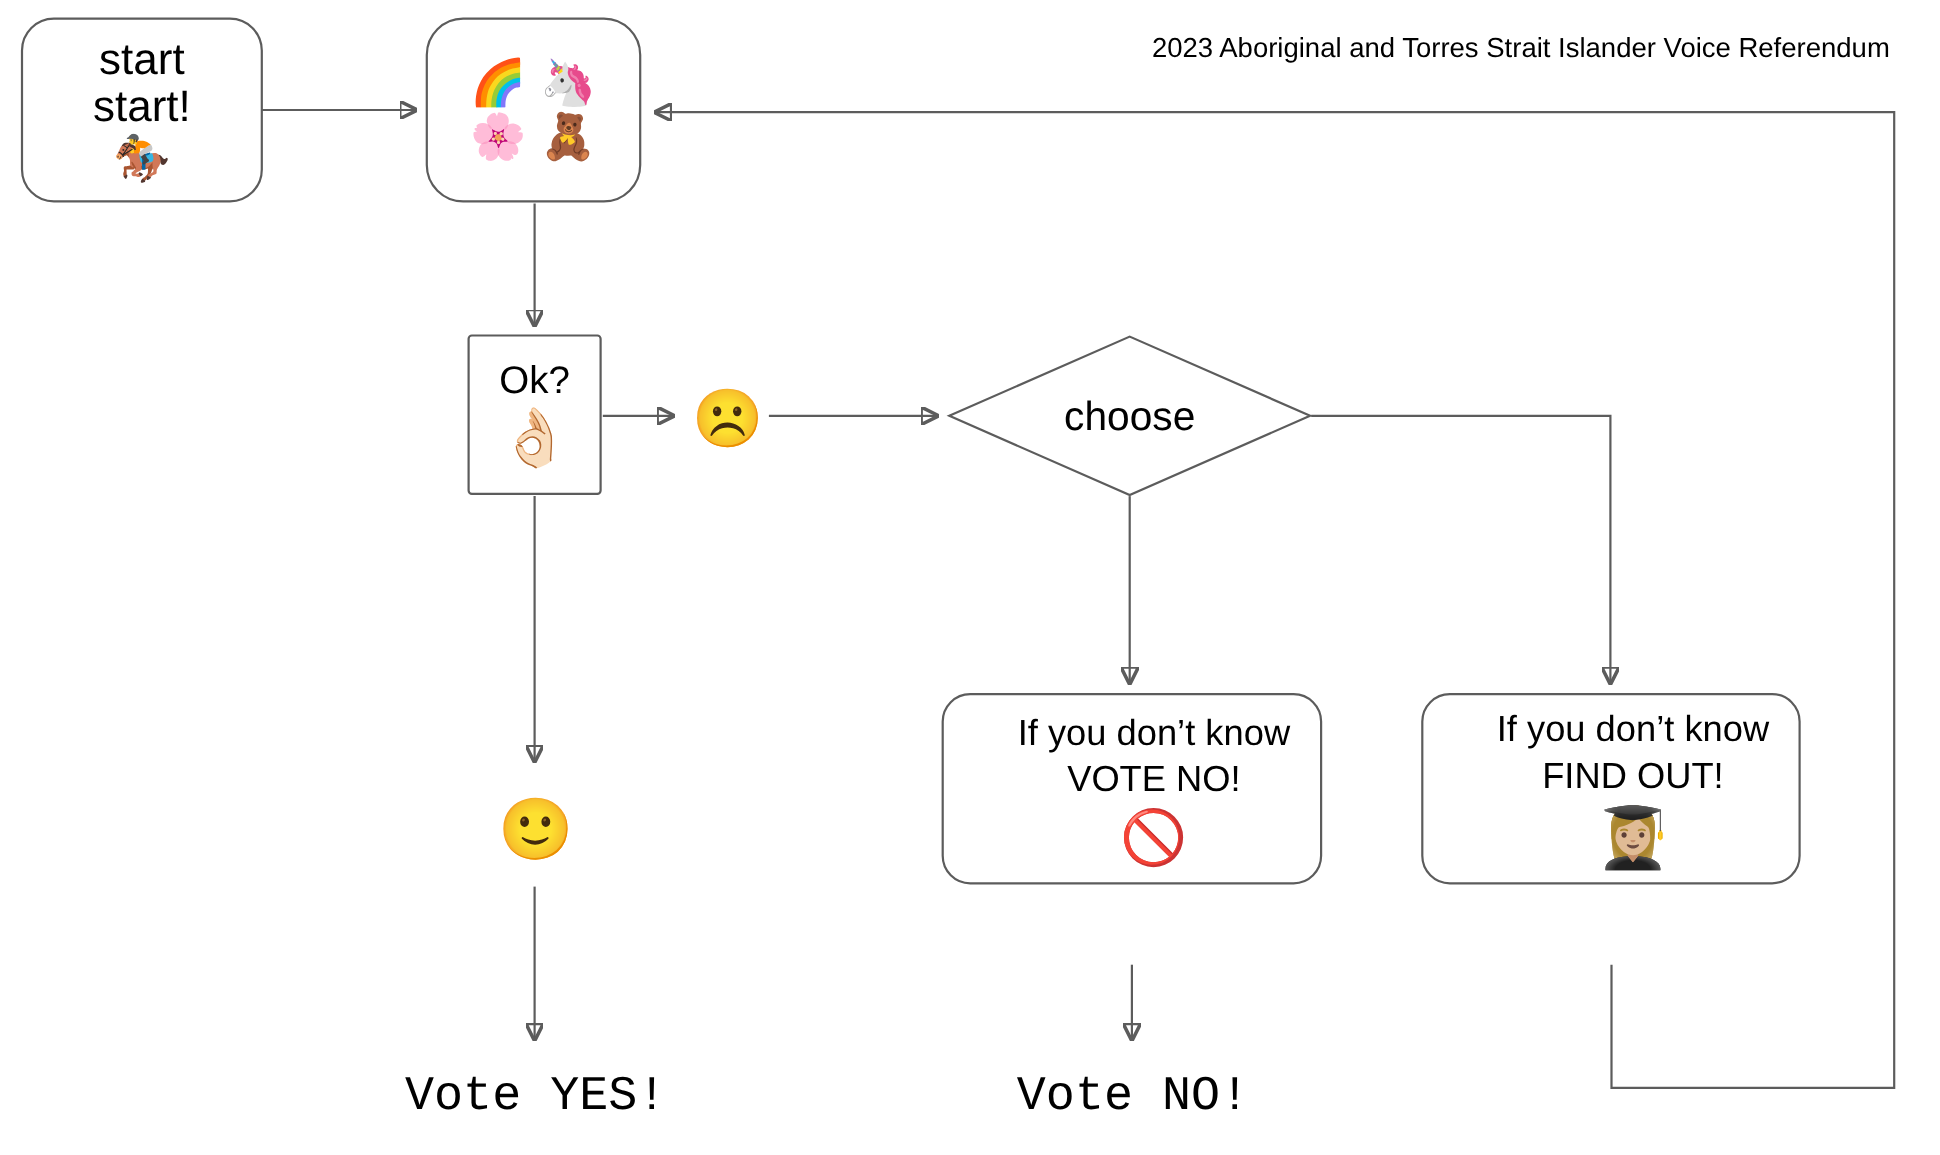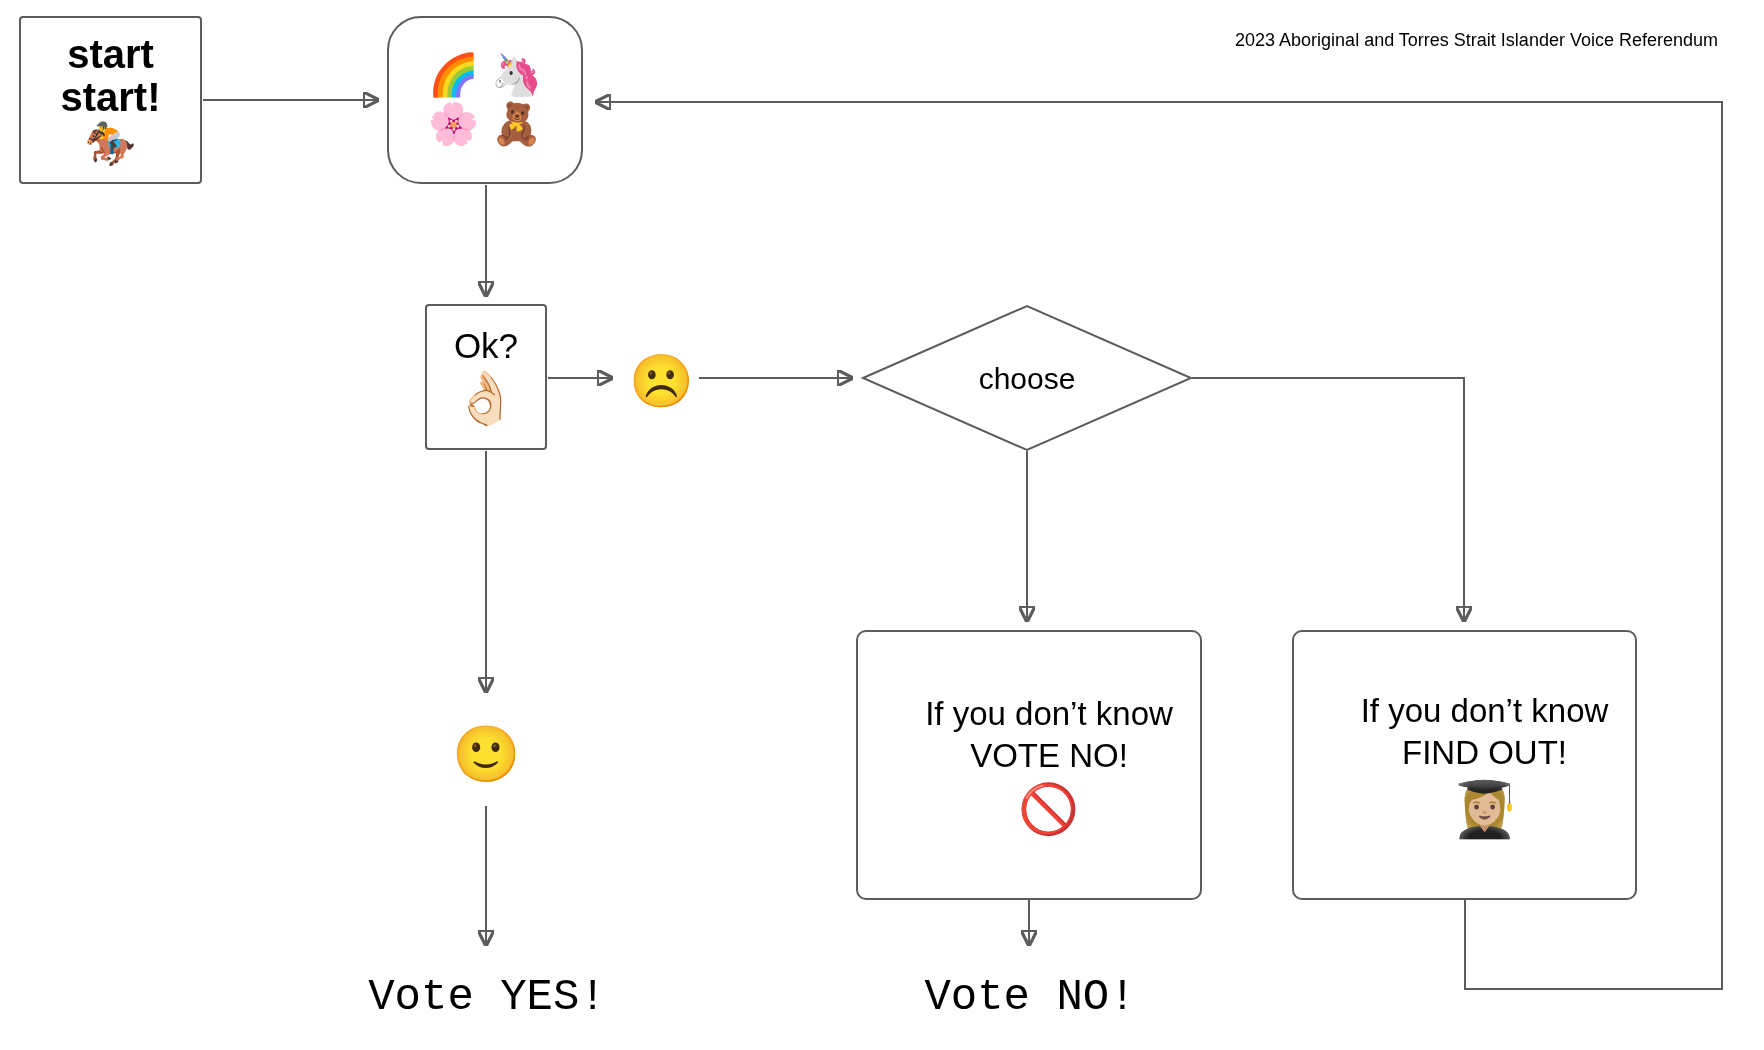--- a/index.html
+++ b/index.html
@@ -27,31 +27,31 @@
     box-sizing:border-box;
     display:flex;flex-direction:column;
     align-items:center;justify-content:center;
     text-align:center;
     z-index:2;
   }
   .emoji{
     font-family:"DejaVu Sans",sans-serif;
     line-height:1.1;
   }
-  #start-box{left:19px;top:16px;width:183px;height:168px;border-radius:4px;font-size:40px;line-height:1.08;font-weight:bold;}
+  #start-box{left:19px;top:16px;width:220px;height:168px;border-radius:30px;font-size:40px;line-height:1.08;}
   #start-box .emoji{font-size:42px;margin-top:2px;}
 
   #nice-box{left:387px;top:16px;width:196px;height:168px;border-radius:34px;}
   .emoji-grid{display:grid;grid-template-columns:auto auto;column-gap:12px;row-gap:4px;}
   .emoji-grid .emoji{font-size:41px;}
 
   #ok-box{left:425px;top:304px;width:122px;height:146px;border-radius:4px;font-size:35px;}
   #ok-box .emoji{font-size:52px;margin-top:4px;}
 
-  .big-box{width:346px;height:270px;border-radius:10px;font-size:33px;line-height:42px;padding-left:40px;}
+  .big-box{width:346px;height:174px;border-radius:26px;font-size:33px;line-height:42px;padding-left:40px;}
   #vote-no-box{left:856px;top:630px;}
   #vote-no-box .emoji{font-size:49px;margin-top:6px;}
   #find-out-box{left:1292px;top:630px;width:345px;}
   #find-out-box .emoji{font-size:54px;margin-top:6px;}
 
   .float-emoji{
     position:absolute;z-index:2;
     transform:translate(-50%,-50%);
     font-family:"DejaVu Sans",sans-serif;
   }
@@ -63,26 +63,26 @@
     transform:translateX(-50%);
     font-size:44px;white-space:nowrap;font-family:Liberation Mono, monospace;
   }
   #vote-yes-label{left:487px;top:972px;}
   #vote-no-label{left:1030px;top:972px;}
 
   #diamond-label{
     position:absolute;z-index:2;
     left:1027px;top:379px;
     transform:translate(-50%,-50%);
-    font-size:30px;
+    font-size:37px;
   }
   #chart-title{
     position:absolute;z-index:2;
     right:46px;top:30px;
-    font-size:18px;white-space:nowrap;margin-left:19px;
+    font-size:25px;white-space:nowrap;margin-left:19px;
   }
 </style>
 </head>
 <body>
 
 <div id="canvas">
 
   <svg id="edges" width="1764" height="1050" viewBox="0 0 1764 1050">
     <defs>
       <marker id="arrow" viewBox="0 0 10 10" refX="8.5" refY="5" markerWidth="8" markerHeight="8" orient="auto-start-reverse">

